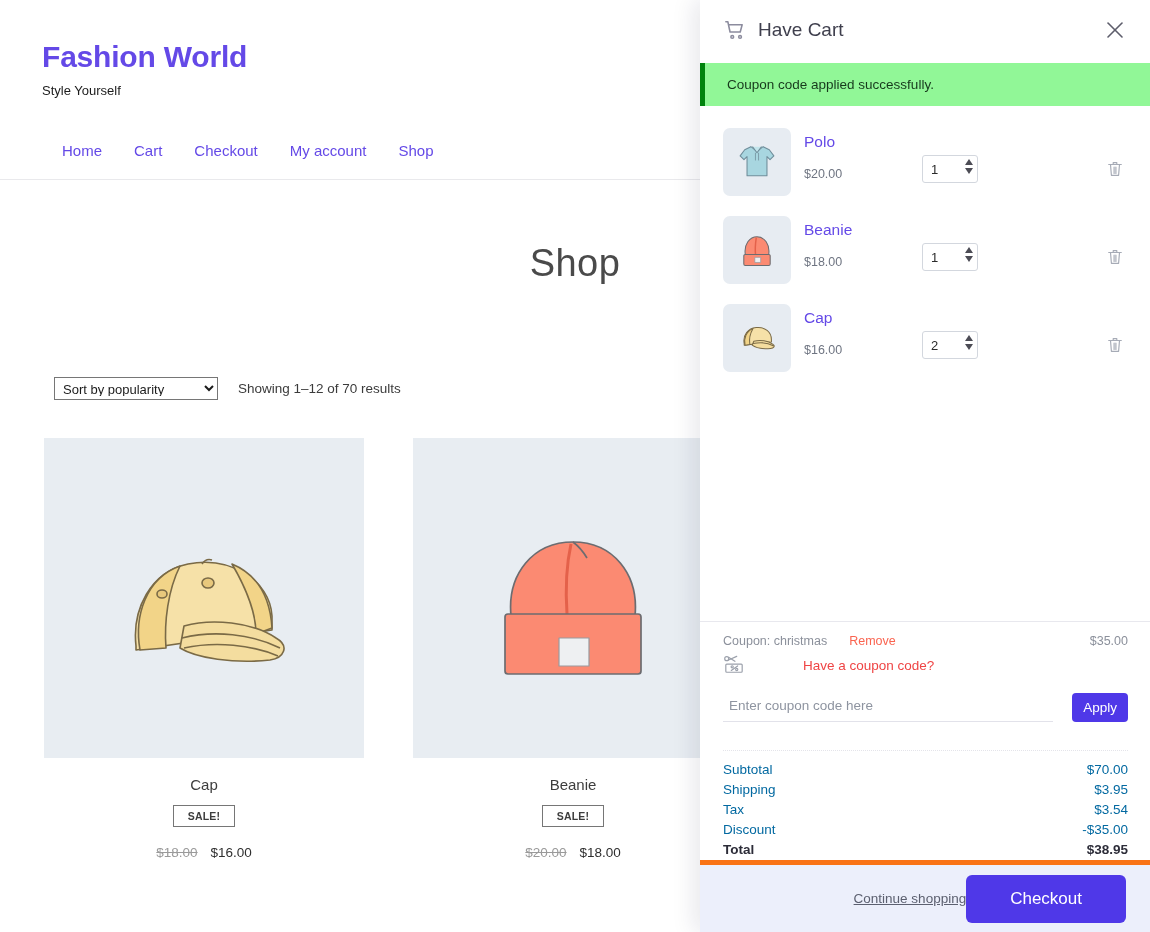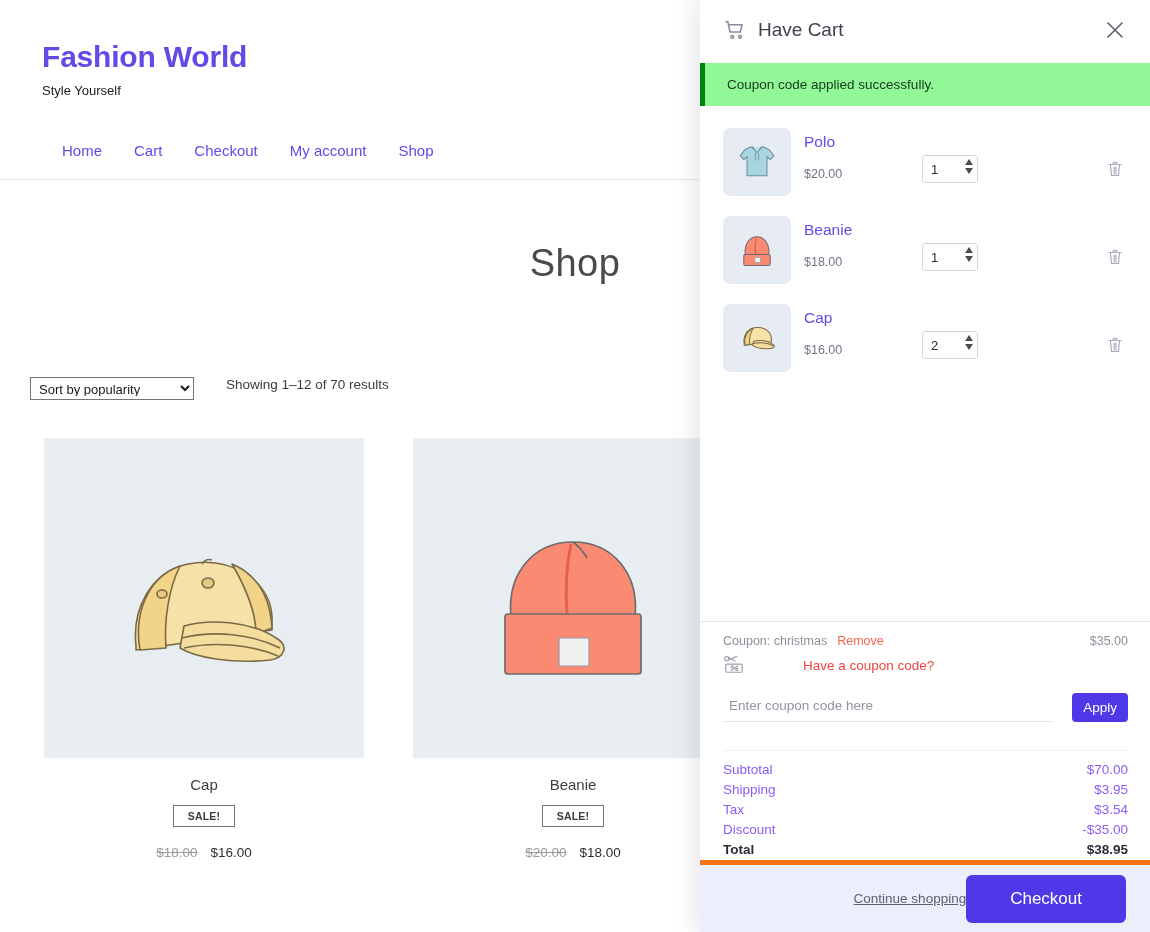--- a/index.html
+++ b/index.html
@@ -55,23 +55,23 @@
     text-align: center;
     font-size: 38px;
     font-weight: 300;
     color: #4a4a4a;
     margin: 62px 0 0 0;
     letter-spacing: 0.5px;
   }
 
   .shop-toolbar {
     display: flex;
-    align-items: flex-start;
-    gap: 32px;
-    padding: 0 0 0 30px;
+    align-items: center;
+    gap: 20px;
+    padding: 0 0 0 54px;
     margin-top: 92px;
   }
   .sort-select {
     font-family: "Liberation Sans", sans-serif;
     font-size: 13px;
     color: #1b1b1b;
     padding: 3px 4px;
     border: 1px solid #767676;
     background: #fff;
     width: 164px;
@@ -259,21 +259,21 @@
     flex: 0 0 auto;
   }
   .coupon-applied {
     display: flex;
     align-items: baseline;
     font-size: 12.5px;
     color: #8b909b;
   }
   .coupon-applied .remove-link {
     color: #fa6450;
-    margin-left: 10px;
+    margin-left: 22px;
     cursor: pointer;
   }
   .coupon-applied .coupon-amount {
     margin-left: auto;
     color: #8b909b;
   }
   .coupon-prompt {
     display: flex;
     align-items: center;
     margin-top: 7px;
@@ -325,21 +325,21 @@
     flex: 0 0 auto;
   }
   .totals-sep {
     border-top: 1px dotted #e4e4ea;
     margin-bottom: 9px;
   }
   .total-row {
     display: flex;
     justify-content: space-between;
     font-size: 13.5px;
-    color: #8b5cf6;
+    color: #0369a1;
     line-height: 20px;
   }
   .total-row.grand {
     color: #2c2c38;
     font-weight: bold;
   }
 
   .cart-foot {
     flex: 0 0 auto;
     height: 72px;

